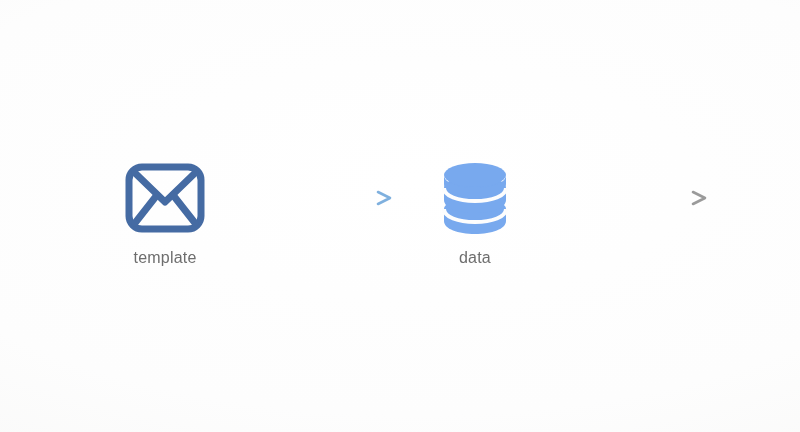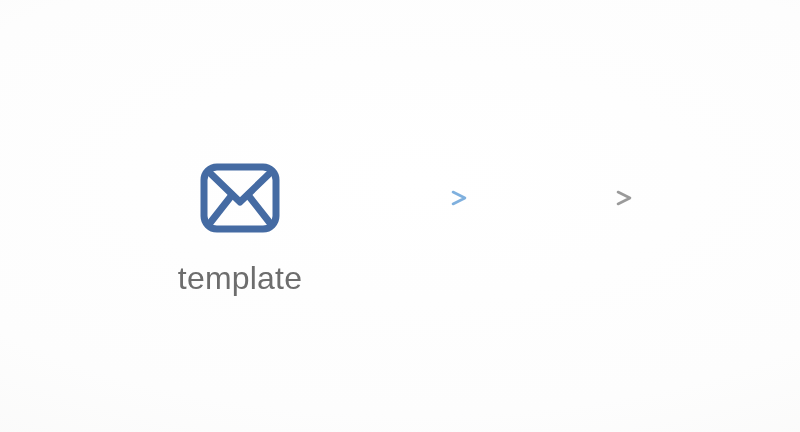--- a/index.html
+++ b/index.html
@@ -43,22 +43,22 @@
   }
 
   .node-icon {
     height: 80px;
     display: flex;
     align-items: center;
     justify-content: center;
   }
 
   .node-label {
-    margin-top: 24px;
-    font-size: 32px;
+    margin-top: 12px;
+    font-size: 16px;
     font-weight: 400;
     letter-spacing: 0.2px;
     color: #6d6d6d;
     line-height: 1;
     font-family: "Liberation Sans", sans-serif;
   }
 
   .connector {
     width: 160px;
     height: 80px;
@@ -96,20 +96,44 @@
             <stop offset="0%" stop-color="#8cb9e2" stop-opacity="0.15"></stop>
             <stop offset="28%" stop-color="#8cb9e2" stop-opacity="0.85"></stop>
             <stop offset="100%" stop-color="#7fb0de" stop-opacity="1"></stop>
           </linearGradient>
         </defs>
         <line x1="2" y1="10" x2="140" y2="10" stroke="url(#arrGrad1)" stroke-width="2.6" stroke-linecap="round"></line>
         <path d="M 133 4 L 145 10 L 133 16" fill="none" stroke="#7fb0de" stroke-width="2.6" stroke-linecap="round" stroke-linejoin="round"></path>
       </svg>
     </div>
 
+    <div class="node">
+      <div class="node-icon">
+        <svg width="74" height="78" viewBox="0 0 74 78">
+          <g fill="#78a9ee">
+
+            <path d="M 6 50 L 6 62 C 6 70 20 75 37 75 C 54 75 68 70 68 62 L 68 50
+                     C 68 58 54 63 37 63 C 20 63 6 58 6 50 Z"></path>
+            <ellipse cx="37" cy="50" rx="31" ry="12"></ellipse>
+
+            <path d="M 6 29 L 6 41 C 6 49 20 54 37 54 C 54 54 68 49 68 41 L 68 29
+                     C 68 37 54 42 37 42 C 20 42 6 37 6 29 Z"></path>
+            <ellipse cx="37" cy="29" rx="31" ry="12"></ellipse>
+
+            <path d="M 6 16 L 6 25 C 6 33 20 38 37 38 C 54 38 68 33 68 25 L 68 16
+                     C 68 24 54 29 37 29 C 20 29 6 24 6 16 Z"></path>
+            <ellipse cx="37" cy="16" rx="31" ry="12"></ellipse>
+          </g>
+
+          <path d="M 6 29 C 6 37 20 42 37 42 C 54 42 68 37 68 29" fill="none" stroke="#fdfdfd" stroke-width="4"></path>
+          <path d="M 6 50 C 6 58 20 63 37 63 C 54 63 68 58 68 50" fill="none" stroke="#fdfdfd" stroke-width="4"></path>
+        </svg>
+      </div>
+      <div class="node-label">data</div>
+    </div>
 
     <div class="connector">
       <svg width="160" height="20" viewBox="0 0 160 20">
         <defs>
           <linearGradient id="arrGrad2" x1="0" y1="0" x2="1" y2="0">
             <stop offset="0%" stop-color="#9a9a9a" stop-opacity="0.5"></stop>
             <stop offset="25%" stop-color="#9a9a9a" stop-opacity="1"></stop>
             <stop offset="100%" stop-color="#9a9a9a" stop-opacity="1"></stop>
           </linearGradient>
         </defs>

